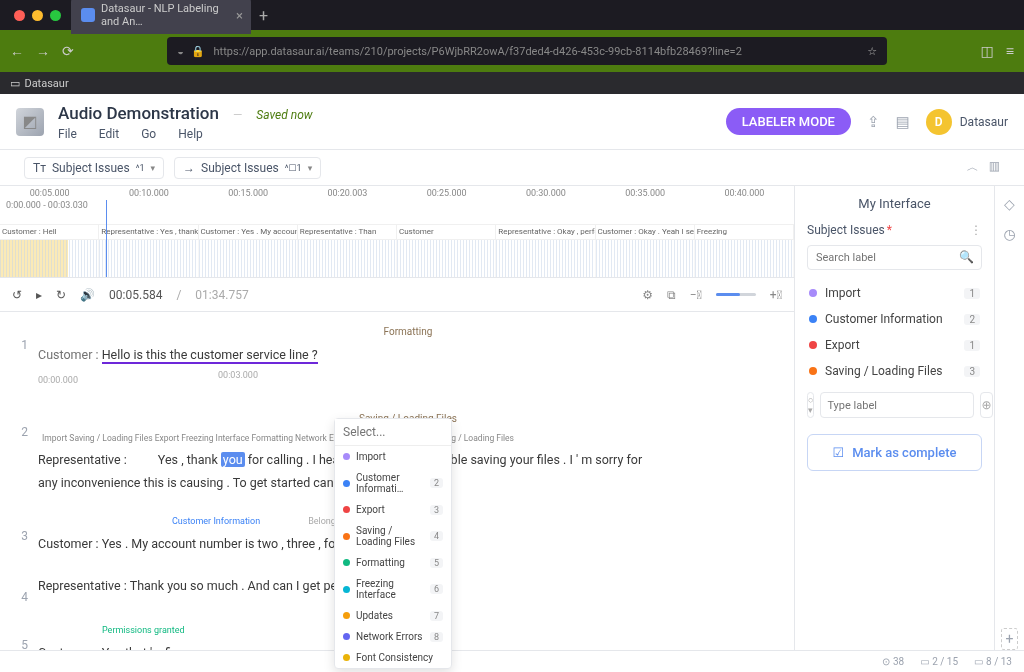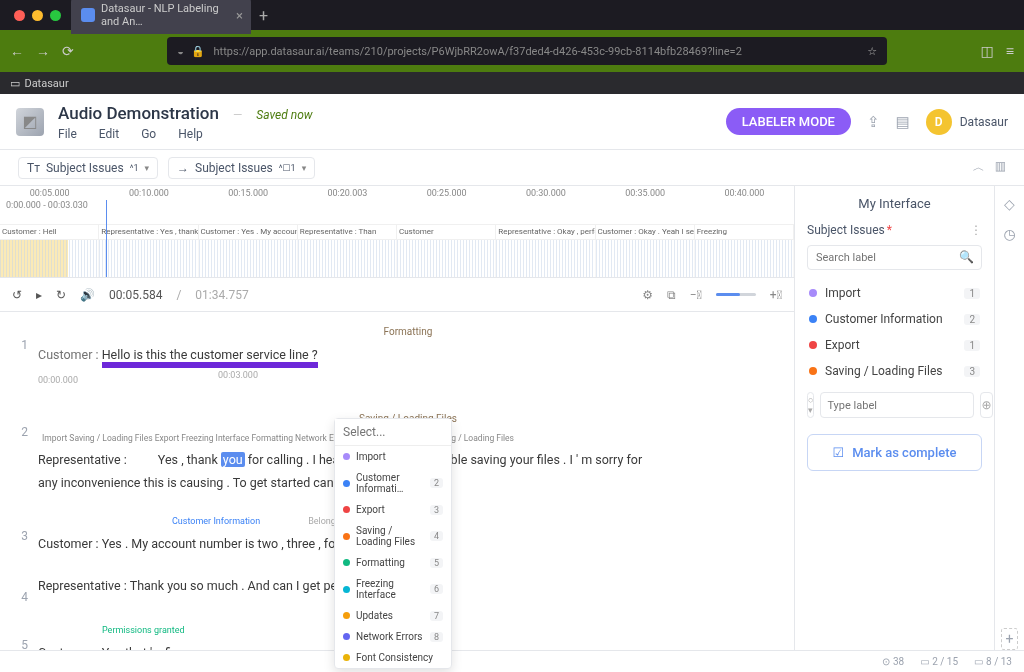--- a/index.html
+++ b/index.html
@@ -32,21 +32,21 @@
 .app-title-row { display:flex; align-items:baseline; gap:14px; }
 .app-title { font-size: 17px; font-weight: 500; color: #2d3748; }
 .save-status { color:#4d7c0f; font-size:12px; font-style: italic; }
 .menu-row { display:flex; gap:22px; font-size:12px; color:#4a5568; margin-top: 4px; }
 .header-right { margin-left:auto; display:flex; align-items:center; gap:16px; }
 .labeler-btn { background:#8b5cf6; color:#fff; border-radius:16px; padding:6px 16px; font-size:13px; font-weight:500; }
 .avatar-chip { display:flex; align-items:center; gap:8px; font-size:12px; color:#4a5568; }
 .avatar { width:26px; height:26px; border-radius:50%; background:#f4c430; display:flex; align-items:center; justify-content:center; color:#fff; font-weight:600; font-size:12px; }
 
 
-.toolbar { height: 36px; border-bottom:1px solid #e5e7eb; display:flex; align-items:center; padding: 0 18px; gap: 10px; }
+.toolbar { height: 36px; border-bottom:1px solid #e5e7eb; display:flex; align-items:center; padding: 0 24px; gap: 10px; }
 .tool-group { display:flex; align-items:center; gap:6px; border:1px solid #e5e7eb; border-radius:4px; padding: 3px 8px; font-size:12px; color:#4a5568; }
 .tool-group .sup { font-size:9px; vertical-align:super; }
 .caret { font-size:9px; color:#888; }
 .toolbar-right { margin-left:auto; display:flex; gap:10px; color:#9ca3af; }
 
 
 .layout { display:flex; height: calc(672px - 72px - 22px - 56px - 36px - 22px); }
 .center { flex:1; display:flex; flex-direction:column; min-width:0; }
 .right-rail { width: 30px; border-left:1px solid #e5e7eb; display:flex; flex-direction:column; align-items:center; gap:14px; padding-top:10px; color:#9ca3af; font-size:14px; }
 .sidebar { width: 200px; border-left:1px solid #e5e7eb; padding:10px 12px; display:flex; flex-direction:column; }
@@ -69,21 +69,21 @@
 .mini-slider { width:40px; height:3px; background:#d1d5db; border-radius:2px; position:relative; }
 .mini-slider::before { content:''; position:absolute; left:0; width:60%; height:100%; background:#5b8def; border-radius:2px; }
 
 
 .transcript { flex:1; overflow:auto; padding: 10px 16px 0 10px; position:relative; }
 .t-row { display:flex; gap:10px; margin-bottom:18px; position:relative; }
 .t-num { width:18px; text-align:right; color:#9ca3af; font-size:12px; padding-top:16px; }
 .t-body { flex:1; position:relative; line-height:1.9; font-size:12.5px; color:#3a3a3a; }
 .t-labels-over { font-size:9px; color:#888; display:flex; gap:10px; margin-bottom:2px; }
 .t-labels-over span { padding: 0 4px; }
-.hl-yellow { border-bottom:6px solid #6d28d9; }
+.hl-yellow { border-bottom:2px solid #6d28d9; }
 .hl-sel { background:#5b8def; color:#fff; padding:0 2px; border-radius:2px; }
 .t-time { font-size:9px; color:#aaa; }
 .label-tag { font-size:10px; color:#8b7355; }
 
 
 .popup { position:absolute; top:418px; left:334px; width:118px; background:#fff; border:1px solid #e5e7eb; box-shadow:0 4px 12px rgba(0,0,0,0.12); border-radius:4px; z-index:50; }
 .popup-search { width:100%; border:none; border-bottom:1px solid #eee; padding:6px 8px; font-size:12px; outline:none; }
 .popup-item { display:flex; align-items:center; gap:6px; padding:5px 8px; font-size:10px; color:#444; }
 .popup-item .dot { width:7px; height:7px; border-radius:50%; flex-shrink:0; }
 .popup-item .kbd { margin-left:auto; background:#f3f4f6; border-radius:3px; padding:0 4px; font-size:9px; color:#888; }

